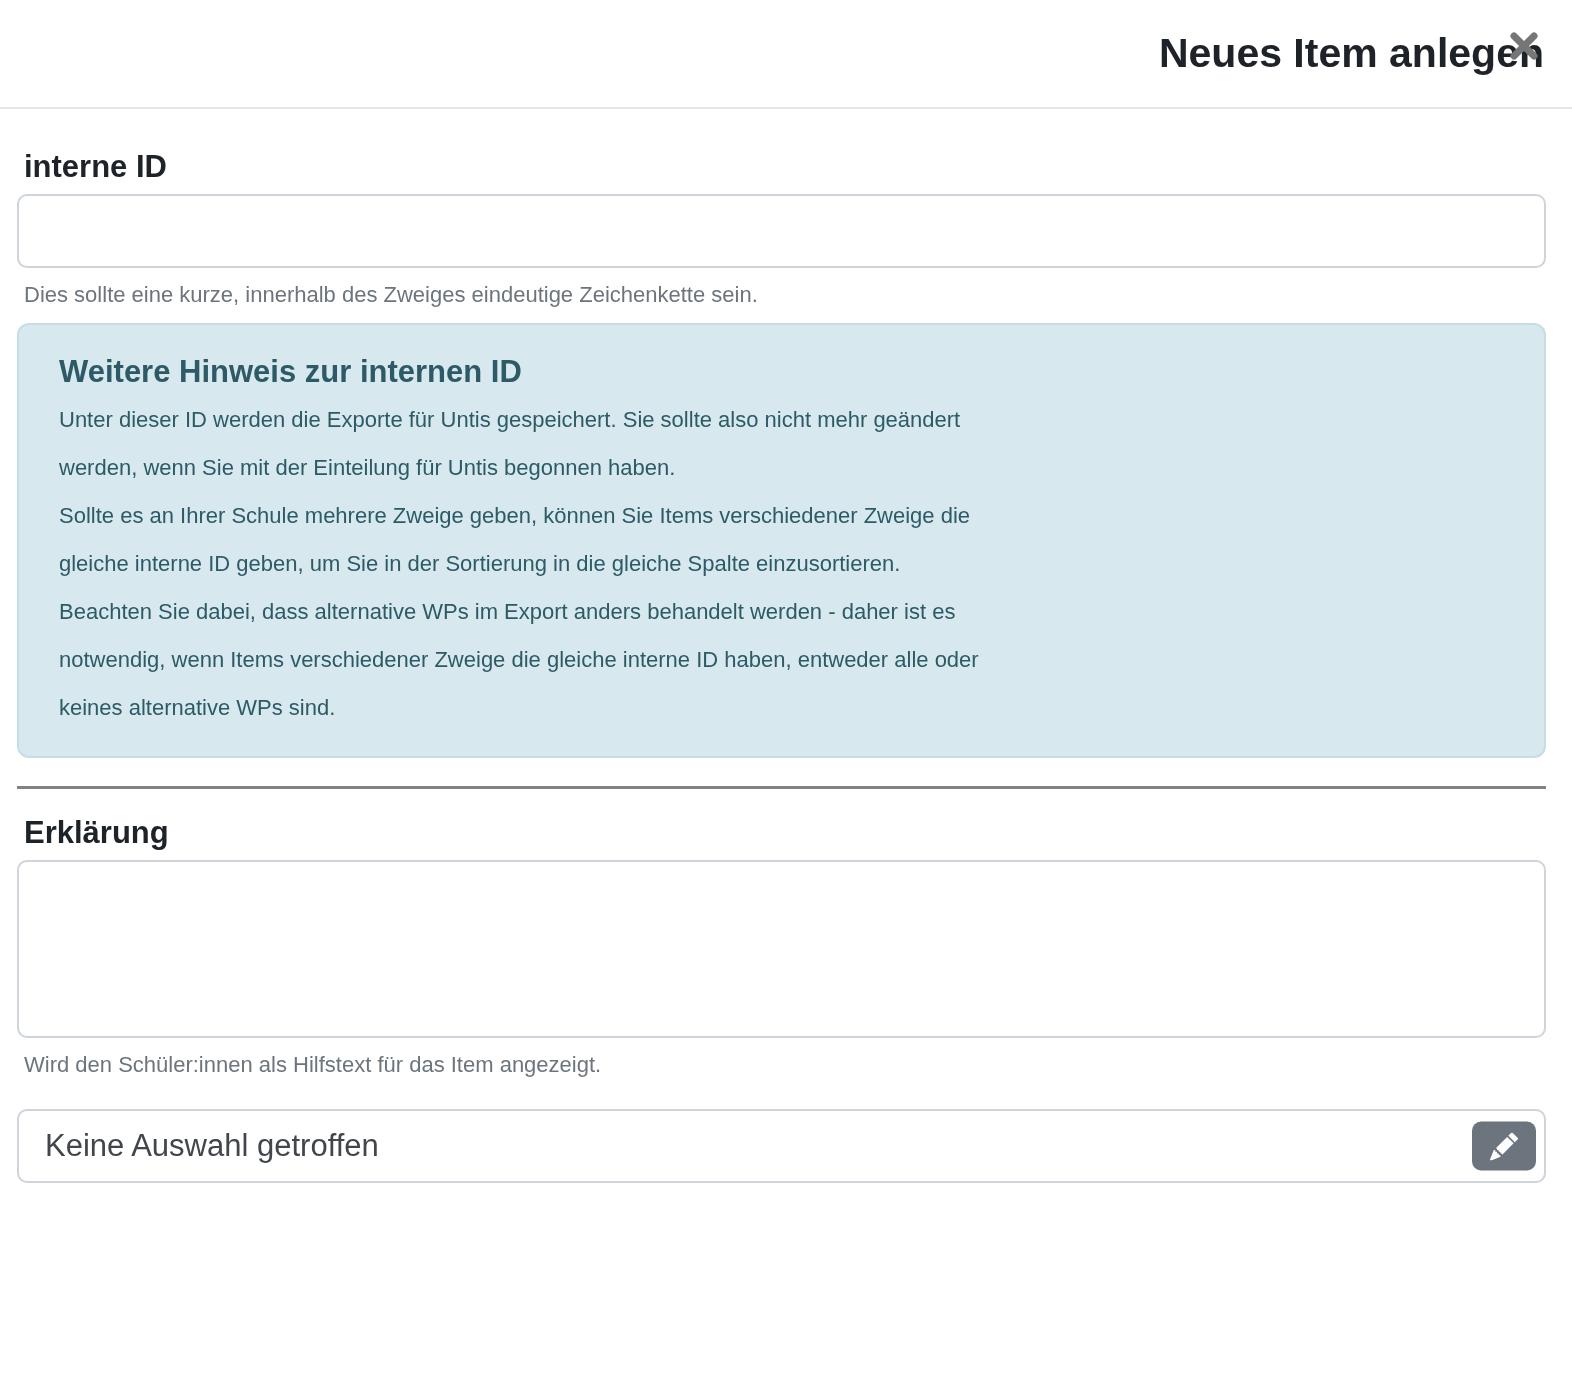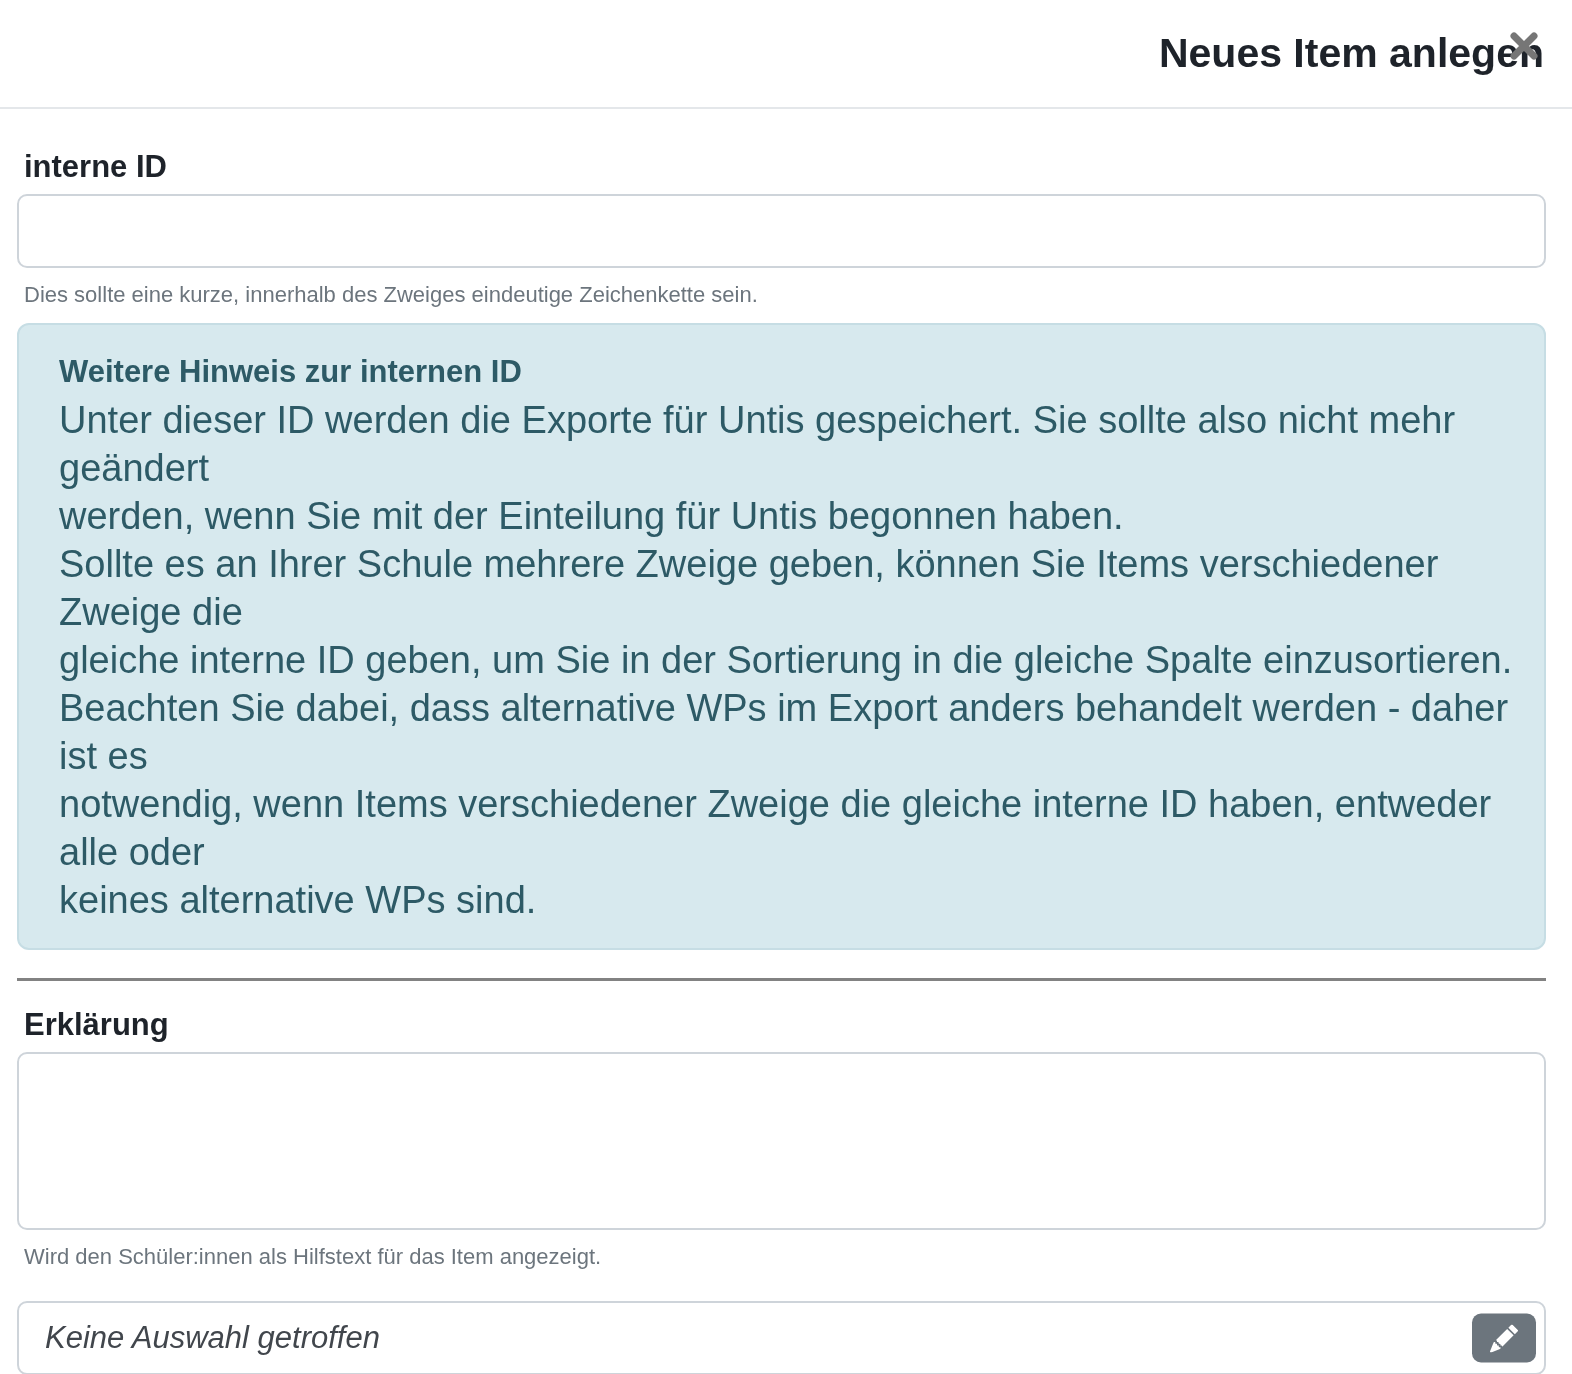--- a/index.html
+++ b/index.html
@@ -89,39 +89,38 @@
     border-radius: 12px;
     padding: 23px 24px 24px 40px;
     color: #2d5a66;
   }
   .info-heading {
     font-size: 31px;
     font-weight: 700;
     line-height: 48px;
   }
   .info-text {
-    font-size: 38px;
+    font-size: 22px;
     line-height: 48px;
     white-space: pre-line;
   }
 
   
   .divider {
     border: none;
     border-top: 3px solid #828282;
     margin: 28px 0 0 0;
   }
 
   .mt-section { margin-top: 36px; }
   .mt-field { margin-top: 26px; }
 
   
   .input-group { position: relative; margin-top: 9px; }
   .faecher-display {
-    font-style: italic;
     color: #41464c;
     padding-right: 100px;
   }
   .edit-btn {
     position: absolute;
     right: 10px;
     top: 50%;
     transform: translateY(-50%);
     width: 64px;
     height: 49px;

